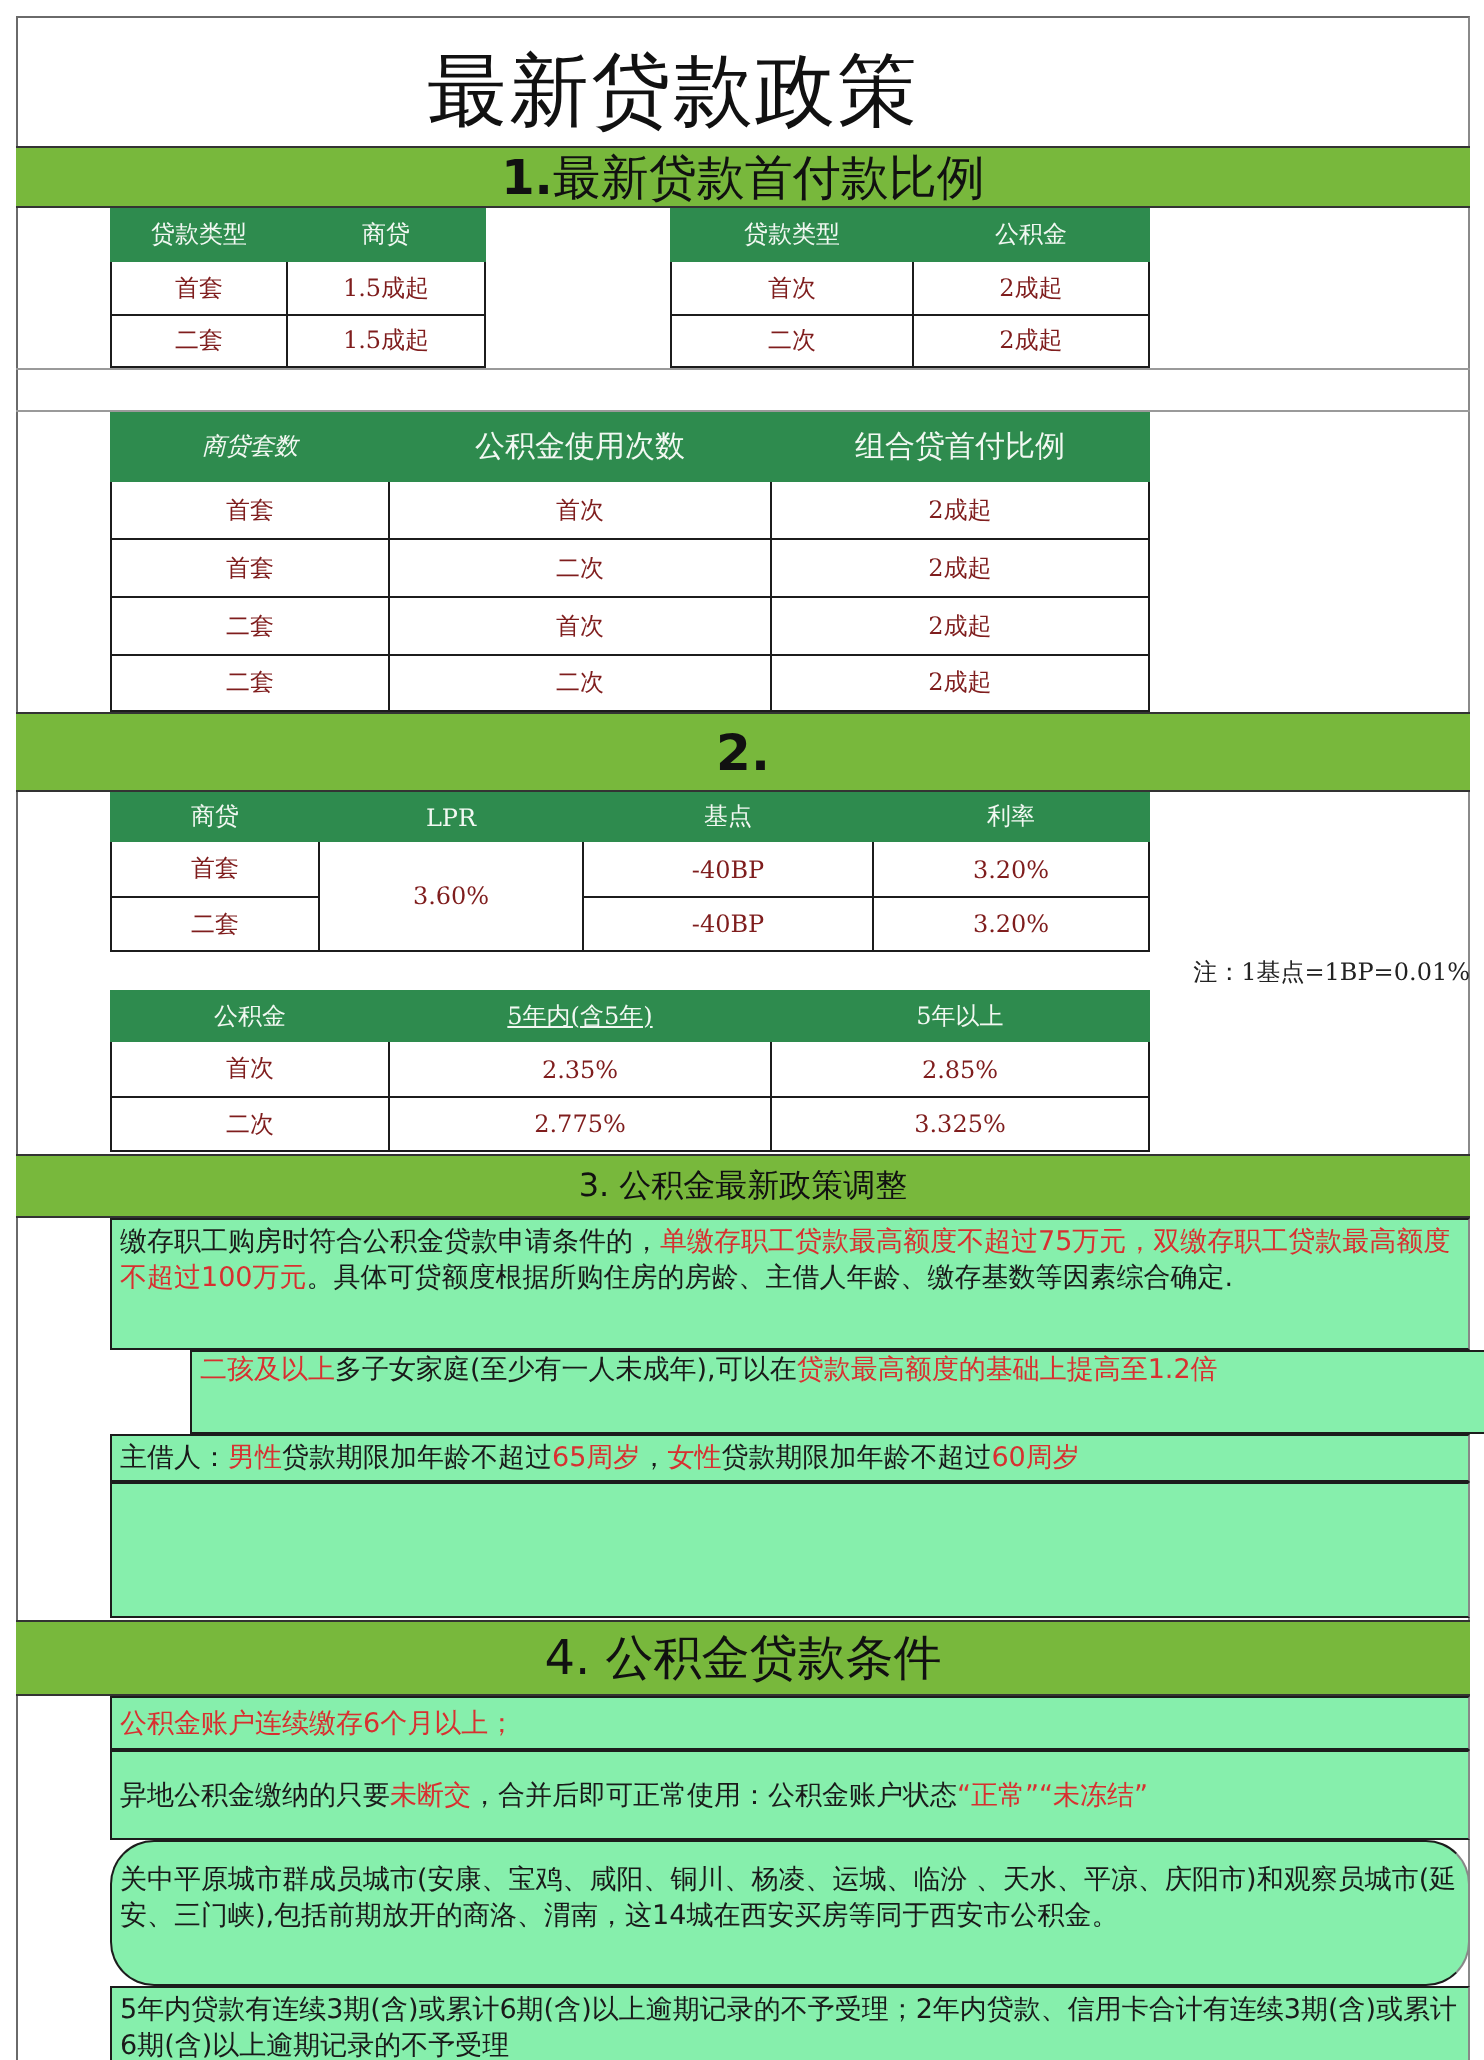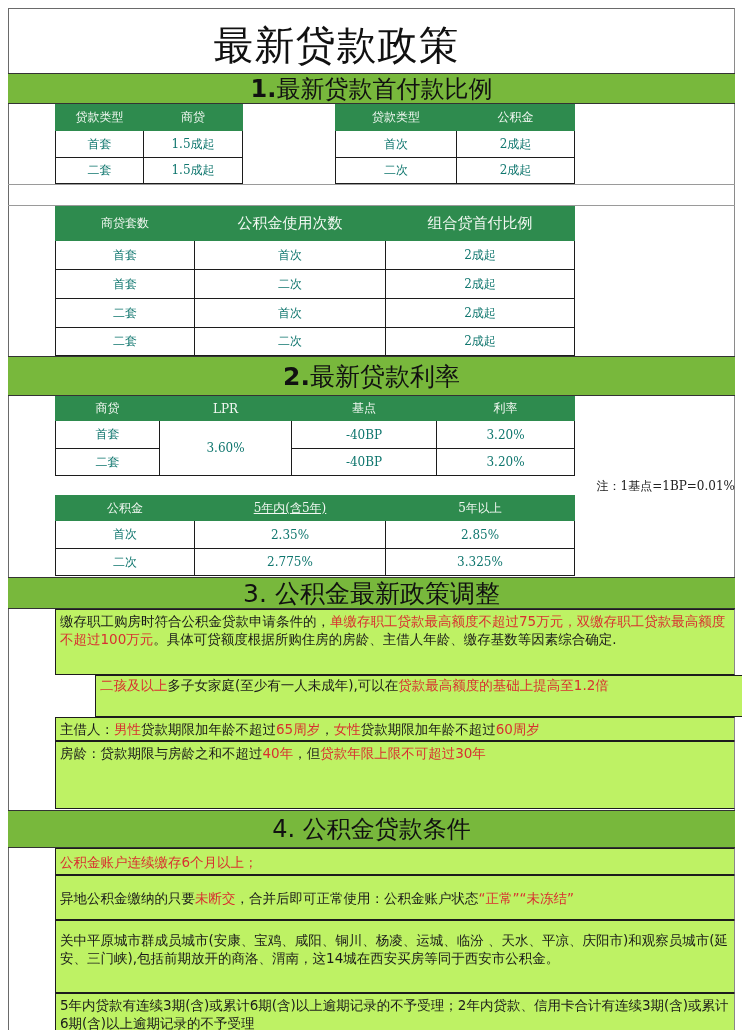--- a/index.html
+++ b/index.html
@@ -9,25 +9,25 @@
            border-left:1.5px solid #6a6a6a; border-right:1.5px solid #8a8a8a; border-top:1.5px solid #6a6a6a; box-sizing:border-box; }
   .abs { position:absolute; box-sizing:border-box; }
   .title { left:8px; top:8px; width:727px; height:77px; display:flex; align-items:center; justify-content:center;
            font-size:40px; font-family:"DejaVu Sans",sans-serif; color:#111; letter-spacing:1px; padding-right:70px;
            border-bottom:2px solid #222; }
   .sec-bar { left:8px; width:727px; background:#78b83c; border-top:1.5px solid #333; border-bottom:1.5px solid #333;
              display:flex; align-items:center; justify-content:center; color:#111; font-size:24px; }
   .sec-bar b { font-weight:bold; }
   table.t { position:absolute; border-collapse:collapse; font-family:"DejaVu Serif","Liberation Serif",serif; font-size:12px; }
   table.t th { background:#2e8b4e; color:#f2f8f2; font-weight:normal; text-align:center; padding:0; border:1px solid #2e8b4e; }
-  table.t td { border:1.5px solid #1c1c1c; text-align:center; padding:0; color:#0f766e; background:#fff; }
+  table.t td { border:1.5px solid #1c1c1c; text-align:center; padding:0; color:#7f1d1d; background:#fff; }
   .rowline { position:absolute; left:8px; width:727px; height:0; border-top:1px solid #9a9a9a; }
   .note { left:8px; width:727px; text-align:right; font-size:12px; font-family:"DejaVu Serif","Liberation Serif",serif; color:#222; }
   .txt { left:55px; width:680px; border:1.5px solid #1c1c1c; border-right:1px solid #888; font-size:13.5px; line-height:18px;
-         padding:2px 4px; color:#1a1a1a; background:#bef264; }
+         padding:2px 4px; color:#1a1a1a; background:#86efac; }
   .red { color:#d83030; }
 </style>
 </head>
 <body>
 
 <div class="frame"></div>
 
 <div class="abs title">最新贷款政策</div>
 
 <div class="abs sec-bar" style="top:73px;height:31px;">
@@ -68,21 +68,21 @@
   </tr>
 </tbody>
   </table>
 
 <div class="rowline" style="top:184px;"></div>
 <div class="rowline" style="top:205px;"></div>
 
 <table class="t" style="left:55px;top:206px;width:520px;">
   <tbody>
       <tr style="height:34px;">
-    <th style="width:138px;font-size:12px;">商贷套数</th>
+    <th style="width:138px;font-size:12px;font-style:italic;">商贷套数</th>
     <th style="width:190px;font-size:15px;">公积金使用次数</th>
     <th style="font-size:15px;">组合贷首付比例</th>
   </tr>
   <tr style="height:29px;">
     <td>首套</td>
     <td>首次</td>
     <td>2成起</td>
   </tr>
   <tr style="height:29px;">
     <td>首套</td>
@@ -97,21 +97,20 @@
   <tr style="height:28px;">
     <td>二套</td>
     <td>二次</td>
     <td>2成起</td>
   </tr>
 </tbody>
   </table>
 
 <div class="abs sec-bar" style="top:356px;height:40px;font-size:25px;">
   <b>2.</b>
-    <span>最新贷款利率</span>
 </div>
 
 <table class="t" style="left:55px;top:396px;width:520px;">
   <tbody>
       <tr style="height:24px;">
     <th style="width:103px;">商贷</th>
     <th style="width:131px;">LPR</th>
     <th style="width:144px;">基点</th>
     <th>利率</th>
   </tr>
@@ -144,43 +143,40 @@
     <td>2.85%</td>
   </tr>
   <tr style="height:27px;">
     <td>二次</td>
     <td>2.775%</td>
     <td>3.325%</td>
   </tr>
 </tbody>
   </table>
 
-<div class="abs sec-bar" style="top:577px;height:32px;font-size:25px;">3. 公积金最新政策调整</div>
+<div class="abs sec-bar" style="top:577px;height:32px;font-size:16px;">3. 公积金最新政策调整</div>
 
 <div class="abs txt" style="top:609px;height:66px;">
   <span>缴存职工购房时符合公积金贷款申请条件的，</span><span class="red">单缴存职工贷款最高额度不超过75万元，双缴存职工贷款最高额度不超过100万元</span><span>。具体可贷额度根据所购住房的房龄、主借人年龄、缴存基数等因素综合确定.</span>
 </div>
 <div class="abs txt" style="top:675px;height:42px;padding-top:0;margin-left:40px;">
   <span class="red">二孩及以上</span><span>多子女家庭(至少有一人未成年),可以在</span><span class="red">贷款最高额度的基础上提高至1.2倍</span>
 </div>
 <div class="abs txt" style="top:717px;height:24px;">
   <span>主借人：</span><span class="red">男性</span><span>贷款期限加年龄不超过</span><span class="red">65周岁</span><span>，</span><span class="red">女性</span><span>贷款期限加年龄不超过</span><span class="red">60周岁</span>
 </div>
 <div class="abs txt" style="top:741px;height:68px;">
-  <div>
-    <span>房龄：贷款期限与房龄之和不超过</span><span class="red">40年</span><span>，但</span><span class="red">贷款年限上限不可超过30年</span>
-  </div>
 </div>
 
 <div class="abs sec-bar" style="top:810px;height:38px;font-size:24px;">4. 公积金贷款条件</div>
 
 <div class="abs txt" style="top:848px;height:27px;padding-top:4px;">
   <span class="red">公积金账户连续缴存6个月以上；</span>
 </div>
 <div class="abs txt" style="top:875px;height:45px;padding-top:13px;">
   <span>异地公积金缴纳的只要</span><span class="red">未断交</span><span>，合并后即可正常使用：公积金账户状态</span><span class="red">“正常”“未冻结”</span>
 </div>
-<div class="abs txt" style="top:920px;height:73px;padding-top:10px;">
+<div class="abs txt" style="top:920px;height:73px;padding-top:10px;border-radius:22px;">
   <span>关中平原城市群成员城市(安康、宝鸡、咸阳、铜川、杨凌、运城、临汾 、天水、平凉、庆阳市)和观察员城市(延安、三门峡),包括前期放开的商洛、渭南，这14城在西安买房等同于西安市公积金。</span>
 </div>
 <div class="abs txt" style="top:993px;height:40px;">
   <span>5年内贷款有连续3期(含)或累计6期(含)以上逾期记录的不予受理；2年内贷款、信用卡合计有连续3期(含)或累计6期(含)以上逾期记录的不予受理</span>
 </div>
 
 </body></html>

